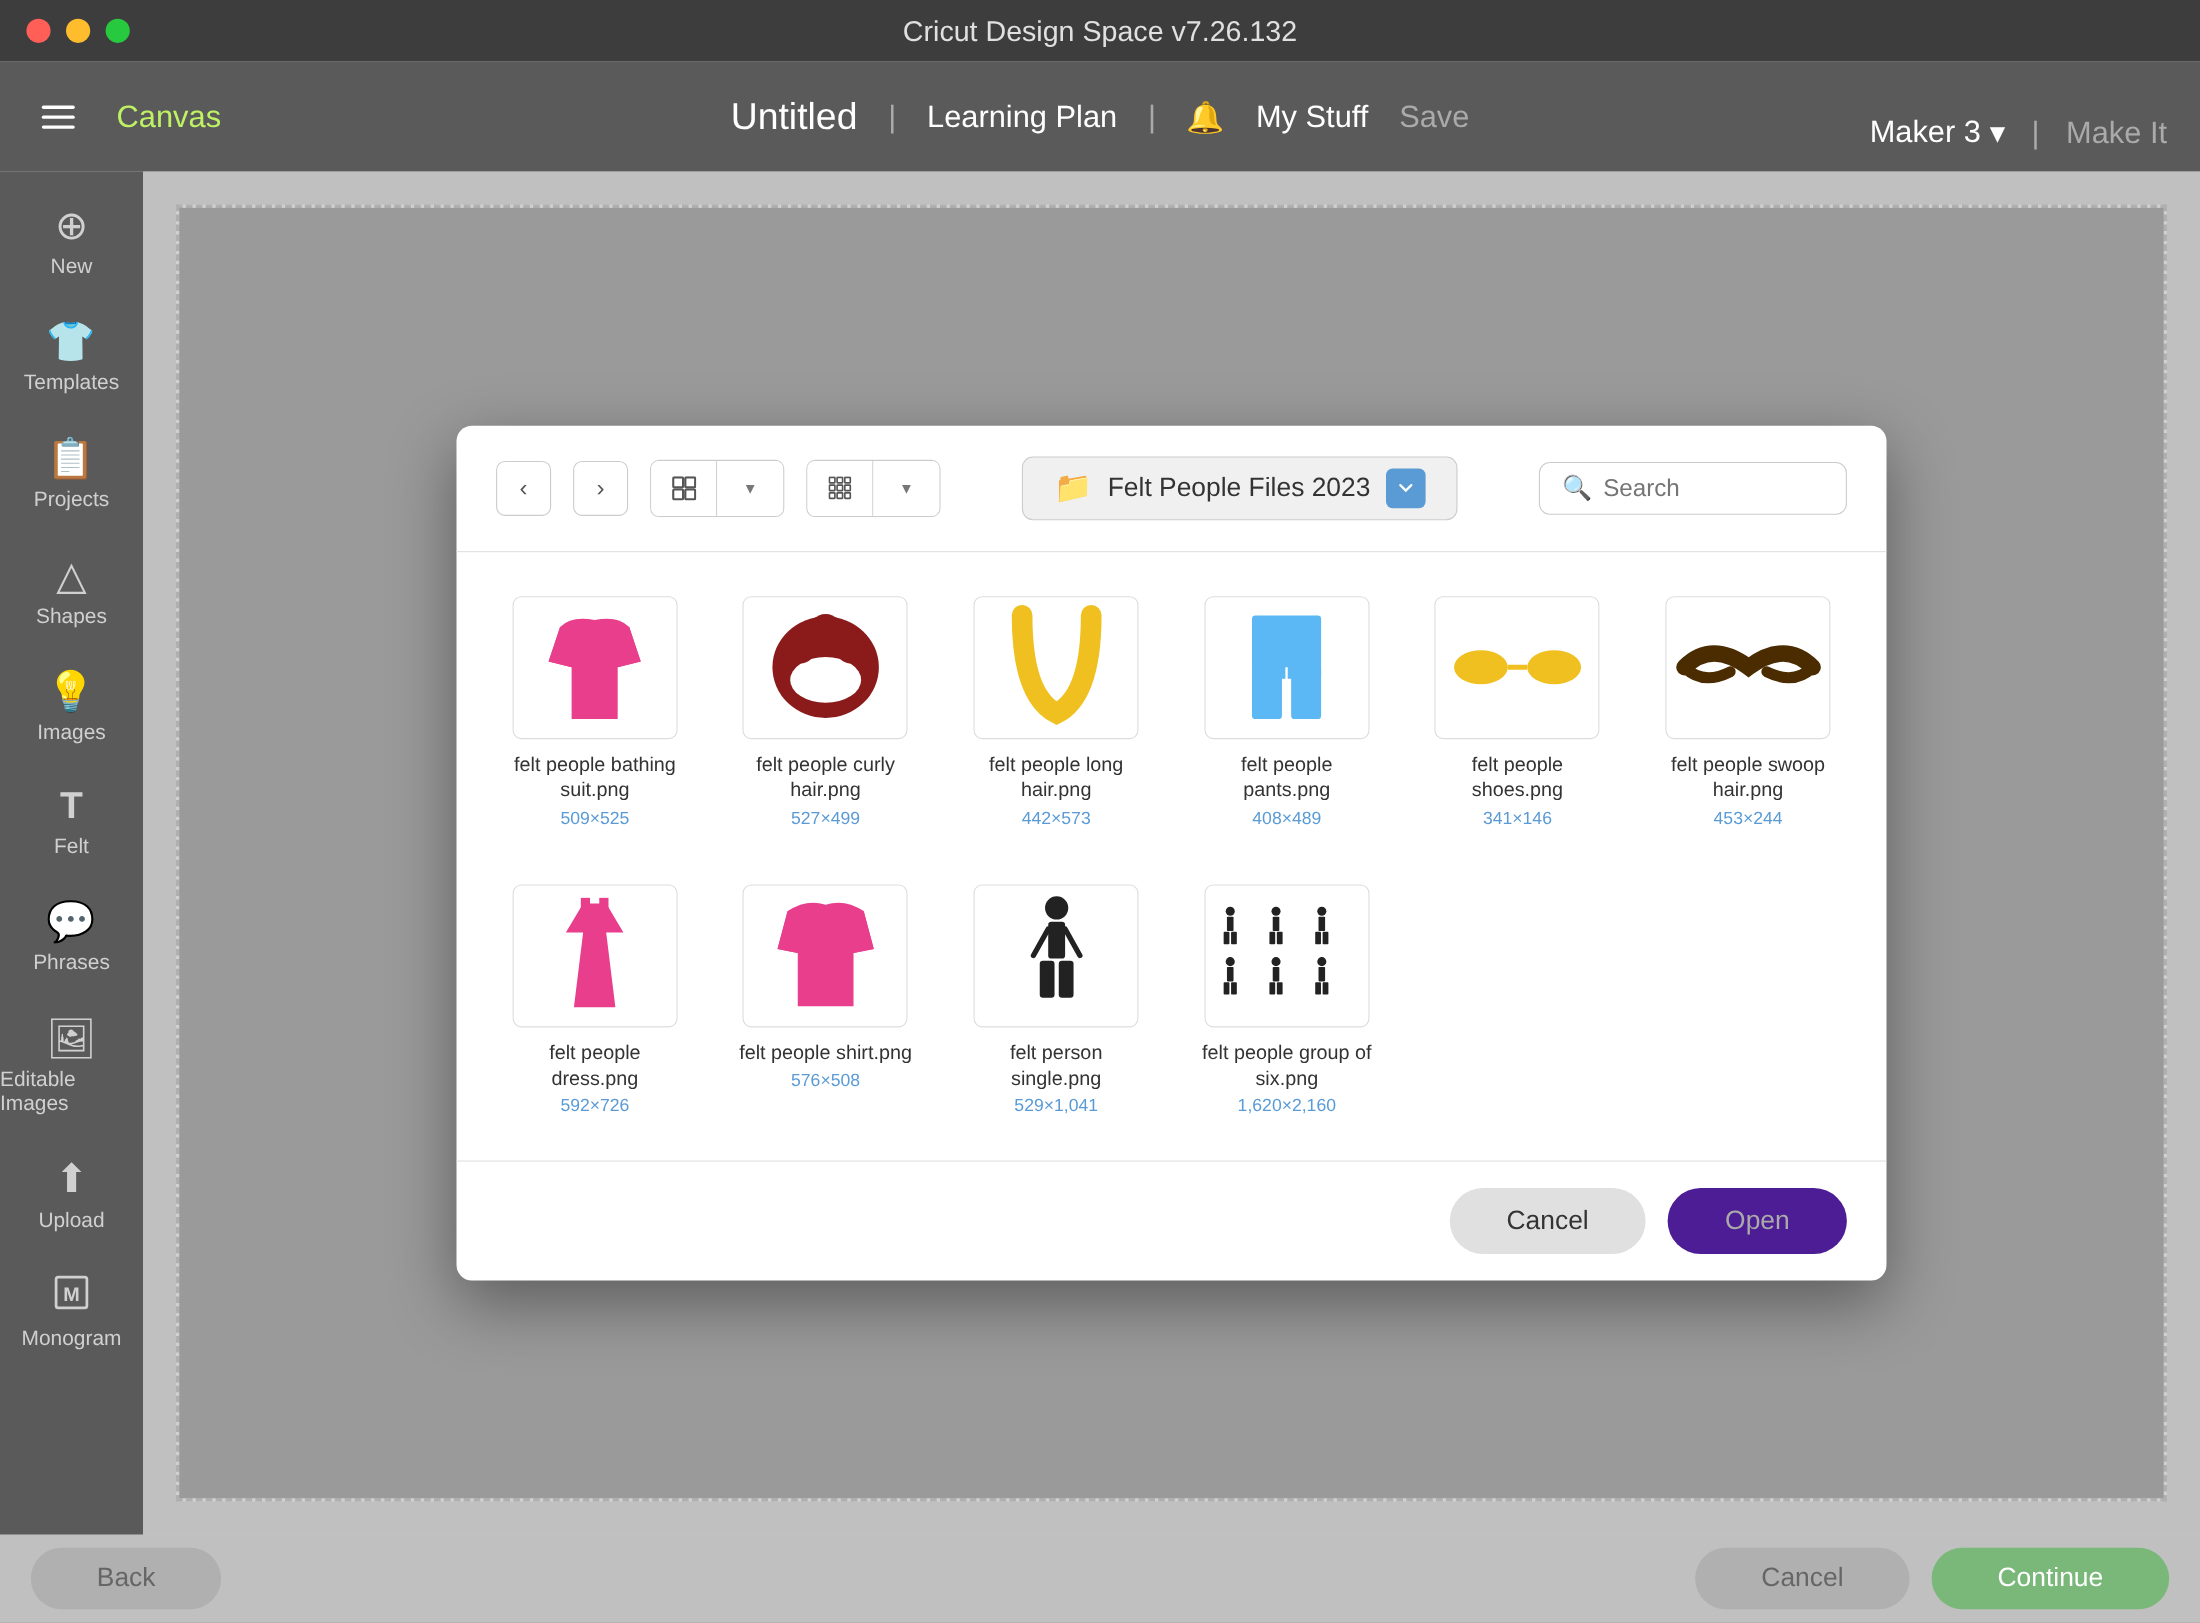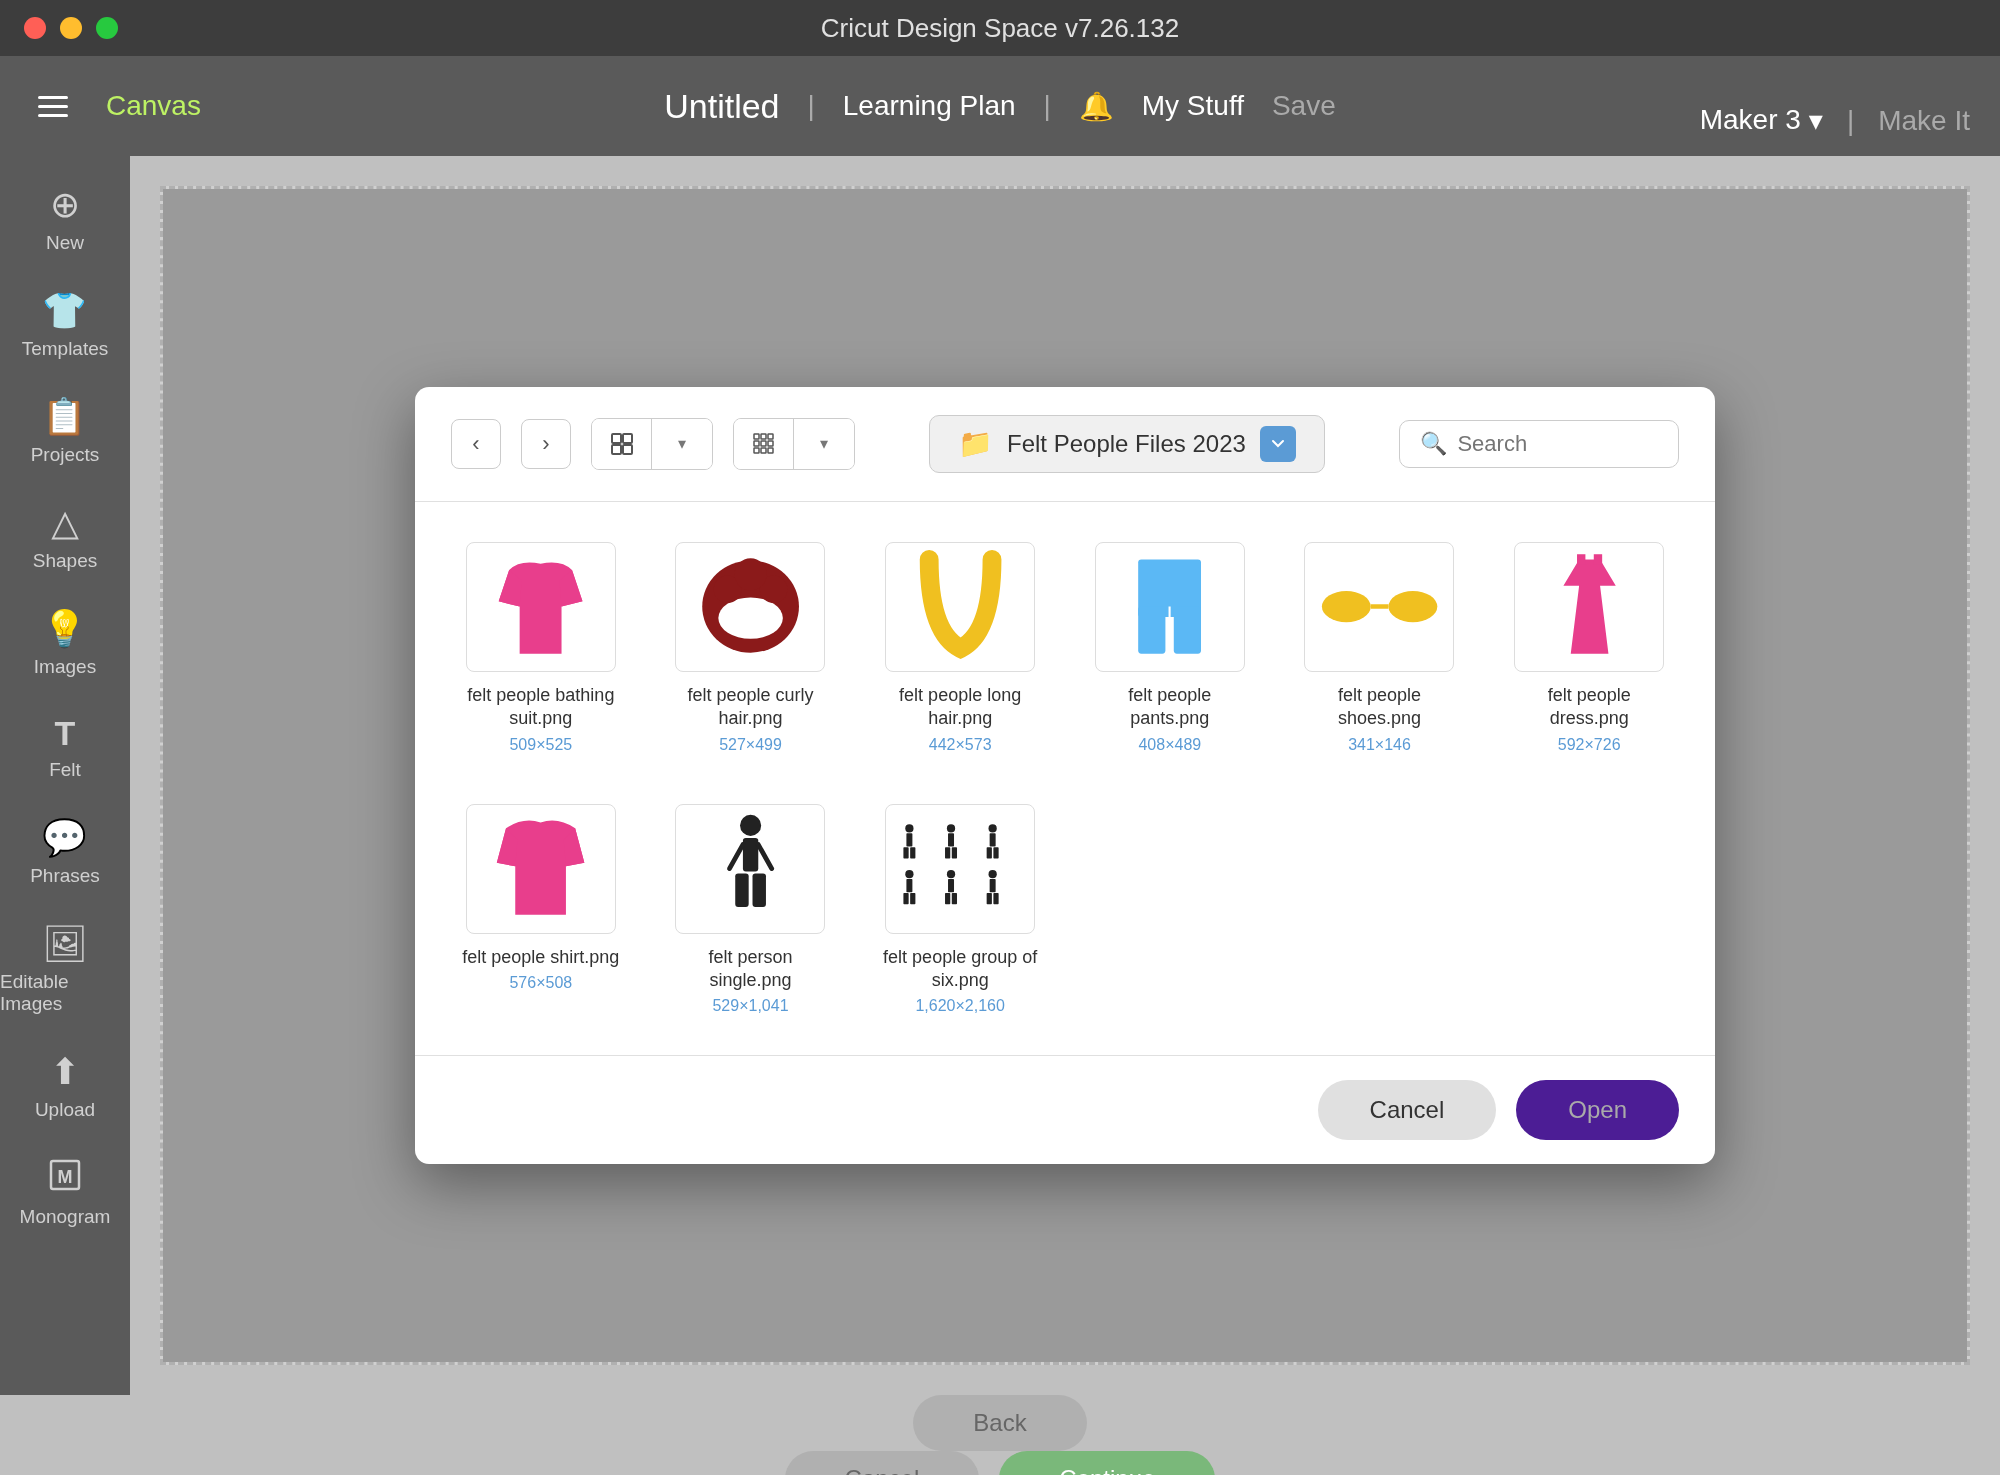--- a/index.html
+++ b/index.html
@@ -373,22 +373,21 @@
     }
 
     
     .bottom-bar {
       width: 100%;
       height: 80px;
       background: #c0c0c0;
       display: flex;
       align-items: center;
       justify-content: space-between;
-      padding: 0 72px;
-      flex-direction: column;
+      padding: 0 28px;
     }
     .bottom-btn {
       padding: 14px 60px;
       border-radius: 40px;
       font-size: 24px;
       cursor: pointer;
       border: none;
       background: #b0b0b0;
       color: #666;
     }
@@ -611,20 +610,32 @@
 
                     <ellipse cx="30" cy="30" rx="22" ry="14" fill="#f0c020"></ellipse>
                     <ellipse cx="90" cy="30" rx="22" ry="14" fill="#f0c020"></ellipse>
                     <line x1="52" y1="30" x2="68" y2="30" stroke="#f0c020" stroke-width="4"></line>
                   </svg>
                 </div>
                 <span class="file-name">felt people shoes.png</span>
                 <span class="file-dims">341×146</span>
               </div>
 
+              <div class="file-item">
+                <div class="file-thumb">
+                  <svg viewBox="0 0 160 80" class="thumb-svg">
+
+                    <path d="M10 40 Q40 10 80 40 Q120 10 150 40" stroke="#4a2c00" stroke-width="18" fill="none" stroke-linecap="round"></path>
+                    <path d="M10 40 Q30 60 60 45" stroke="#4a2c00" stroke-width="12" fill="none" stroke-linecap="round"></path>
+                    <path d="M150 40 Q130 60 100 45" stroke="#4a2c00" stroke-width="12" fill="none" stroke-linecap="round"></path>
+                  </svg>
+                </div>
+                <span class="file-name">felt people swoop hair.png</span>
+                <span class="file-dims">453×244</span>
+              </div>
 
               <div class="file-item">
                 <div class="file-thumb">
                   <svg viewBox="0 0 80 110" class="thumb-svg">
 
                     <path d="M30 10 L50 10 L65 35 L50 35 L58 100 L22 100 L30 35 L15 35 Z" fill="#e83e8c"></path>
 
                     <rect x="28" y="5" width="8" height="10" fill="#e83e8c"></rect>
                     <rect x="44" y="5" width="8" height="10" fill="#e83e8c"></rect>
                   </svg>

